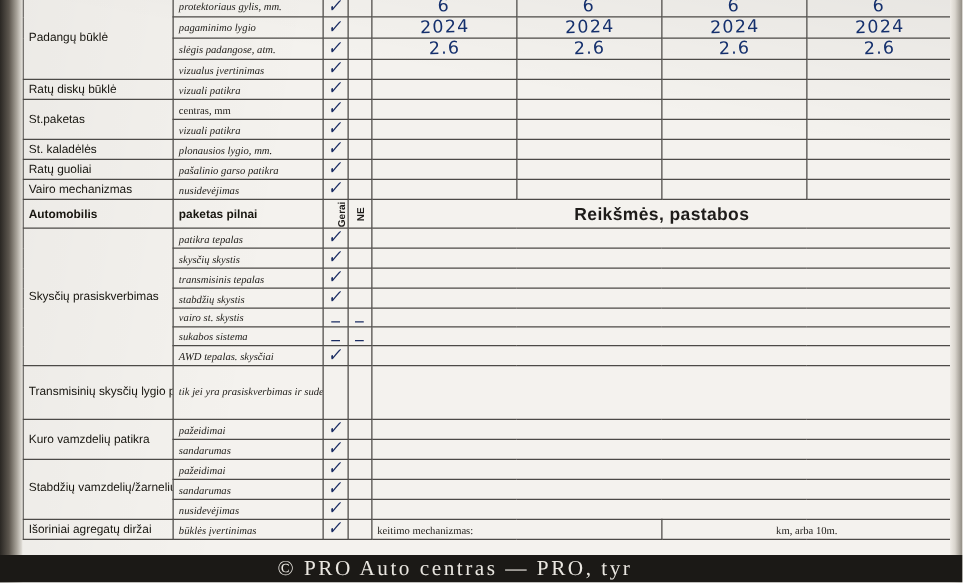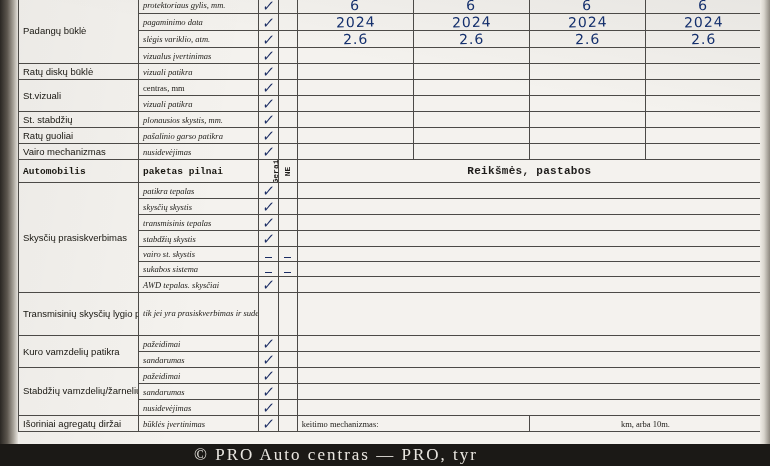--- a/index.html
+++ b/index.html
@@ -53,20 +53,21 @@
     width: 672px; height: 22px;
     color: #e9e6e0;
     font-family: "Liberation Serif", serif;
     font-size: 17px;
     letter-spacing: 2px;
     text-align: center;
     line-height: 22px;
     z-index: 46;
     white-space: nowrap;
     overflow: hidden;
+    padding-left: 28px;
   }
 
   table.grid {
     position: absolute;
     left: 18px;
     top: -4px;
     width: 744px;
     border-collapse: collapse;
     table-layout: fixed;
     font-size: 8.5px;
@@ -91,40 +92,39 @@
     font-family: "Liberation Serif", serif;
     color: #23211d;
   }
   .c-item-plain {
     font-size: 8.5px;
     font-family: "Liberation Serif", serif;
     color: #23211d;
   }
   .bold-row td {
     font-weight: bold;
-    font-family: Liberation Mono, monospace;
   }
   .hdr-rot {
     font-size: 8px;
     font-family: "Liberation Sans", sans-serif;
     text-align: center;
     vertical-align: bottom;
   }
   .rot {
     display: inline-block;
     transform: rotate(-90deg);
     transform-origin: center center;
     white-space: nowrap;
     font-size: 8px;
   }
   .center { text-align: center; }
   .remarks-head {
     text-align: center;
     font-family: "Liberation Sans", sans-serif;
-    font-size: 11px;
+    font-size: 14px;
     font-weight: bold;
     letter-spacing: .3px;
   }
   .check {
     font-family: "DejaVu Sans", sans-serif;
     color: #1b2d63;
     font-size: 13px;
     display: inline-block;
     transform: skewX(-12deg) scaleY(1.15);
   }
@@ -172,30 +172,30 @@
       <td class="c-sec" rowspan="4">Padangų būklė</td>
       <td class="c-item">protektoriaus gylis,  mm.</td>
       <td class="center"><span class="check">✓</span></td>
       <td></td>
       <td class="center"><span class="hw-num">6</span></td>
       <td class="center"><span class="hw-num">6</span></td>
       <td class="center"><span class="hw-num">6</span></td>
       <td class="center"><span class="hw-num">6</span></td>
     </tr>
     <tr>
-      <td class="c-item">pagaminimo data</td>
+      <td class="c-item">pagaminimo lygio</td>
       <td class="center"><span class="check">✓</span></td>
       <td></td>
       <td class="center"><span class="hw-num">2024</span></td>
       <td class="center"><span class="hw-num">2024</span></td>
       <td class="center"><span class="hw-num">2024</span></td>
       <td class="center"><span class="hw-num">2024</span></td>
     </tr>
     <tr>
-      <td class="c-item">slėgis variklio, atm.</td>
+      <td class="c-item">slėgis padangose, atm.</td>
       <td class="center"><span class="check">✓</span></td>
       <td></td>
       <td class="center"><span class="hw-num">2.6</span></td>
       <td class="center"><span class="hw-num">2.6</span></td>
       <td class="center"><span class="hw-num">2.6</span></td>
       <td class="center"><span class="hw-num">2.6</span></td>
     </tr>
     <tr>
       <td class="c-item">vizualus įvertinimas</td>
       <td class="center"><span class="check">✓</span></td>
@@ -211,42 +211,42 @@
       <td class="c-item">vizuali patikra</td>
       <td class="center"><span class="check">✓</span></td>
       <td></td>
       <td></td>
       <td></td>
       <td></td>
       <td></td>
     </tr>
 
     <tr>
-      <td class="c-sec" rowspan="2">St.vizuali</td>
+      <td class="c-sec" rowspan="2">St.paketas</td>
       <td class="c-item-plain">centras,  mm</td>
       <td class="center"><span class="check">✓</span></td>
       <td></td>
       <td></td>
       <td></td>
       <td></td>
       <td></td>
     </tr>
     <tr>
       <td class="c-item">vizuali patikra</td>
       <td class="center"><span class="check">✓</span></td>
       <td></td>
       <td></td>
       <td></td>
       <td></td>
       <td></td>
     </tr>
 
     <tr>
-      <td class="c-sec">St. stabdžių</td>
-      <td class="c-item">plonausios skystis,  mm.</td>
+      <td class="c-sec">St. kaladėlės</td>
+      <td class="c-item">plonausios lygio,  mm.</td>
       <td class="center"><span class="check">✓</span></td>
       <td></td>
       <td></td>
       <td></td>
       <td></td>
       <td></td>
     </tr>
 
     <tr>
       <td class="c-sec">Ratų guoliai</td>

